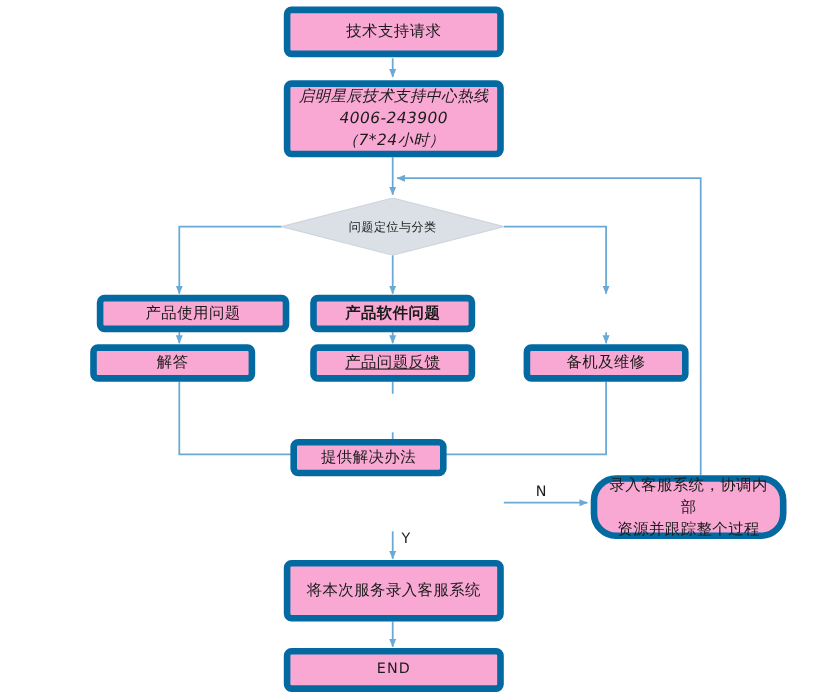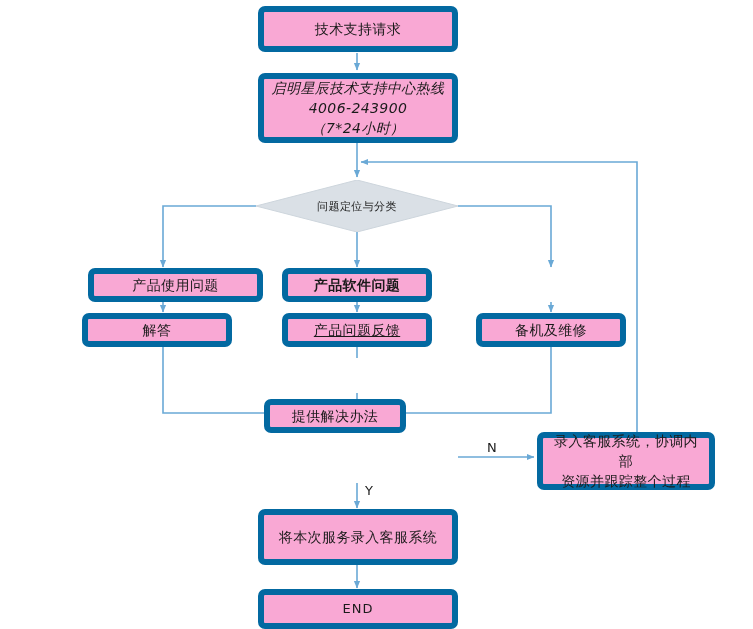--- a/index.html
+++ b/index.html
@@ -170,21 +170,21 @@
 
   <div class="node" style="left:264px; top:359px; width:142px; height:34px;margin-top:40px;">
     <span class="txt">提供解决办法</span>
   </div>
 
 
   <div class="edge-label" style="left:487px; top:440px;">N</div>
 
   <div class="edge-label" style="left:365px; top:483px;">Y</div>
 
-  <div class="node" style="left:537px; top:432px; width:178px; height:58px;">
+  <div class="node" style="left:537px; top:432px; width:178px; height:58px;border-radius:23px;">
     <span class="txt">录入客服系统，协调内部
 资源并跟踪整个过程</span>
   </div>
 
   <div class="node latin" style="left:258px; top:589px; width:200px; height:40px;">
     <span class="txt">END</span>
   </div>
 
   <div class="node" style="left:258px; top:509px; width:200px; height:56px;">
     <span class="txt">将本次服务录入客服系统</span>

